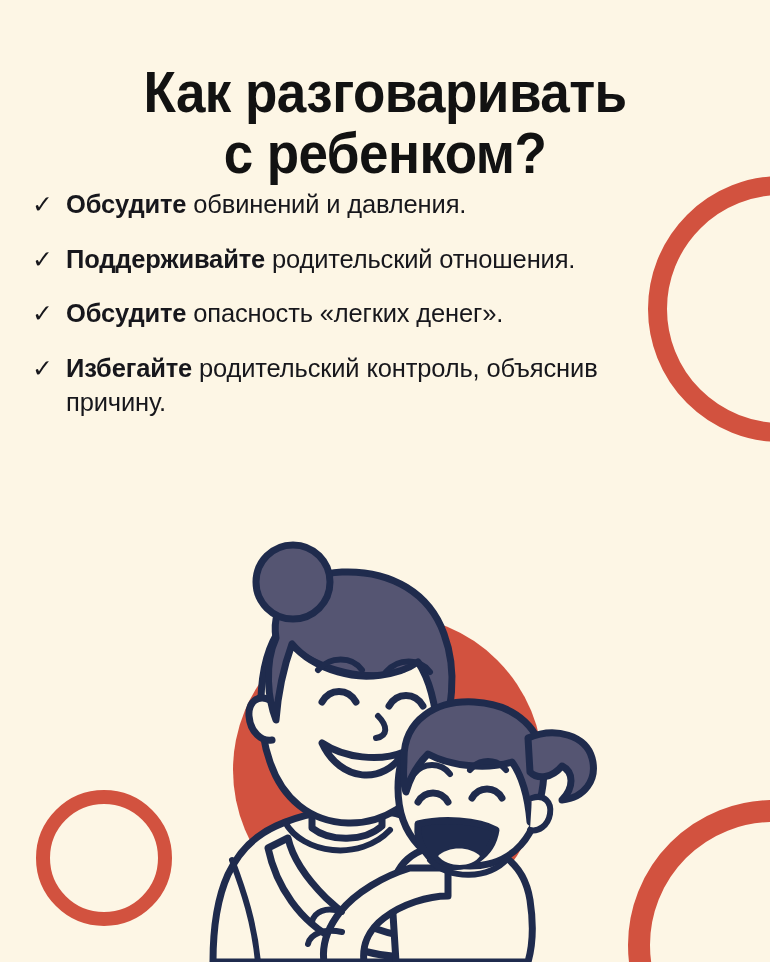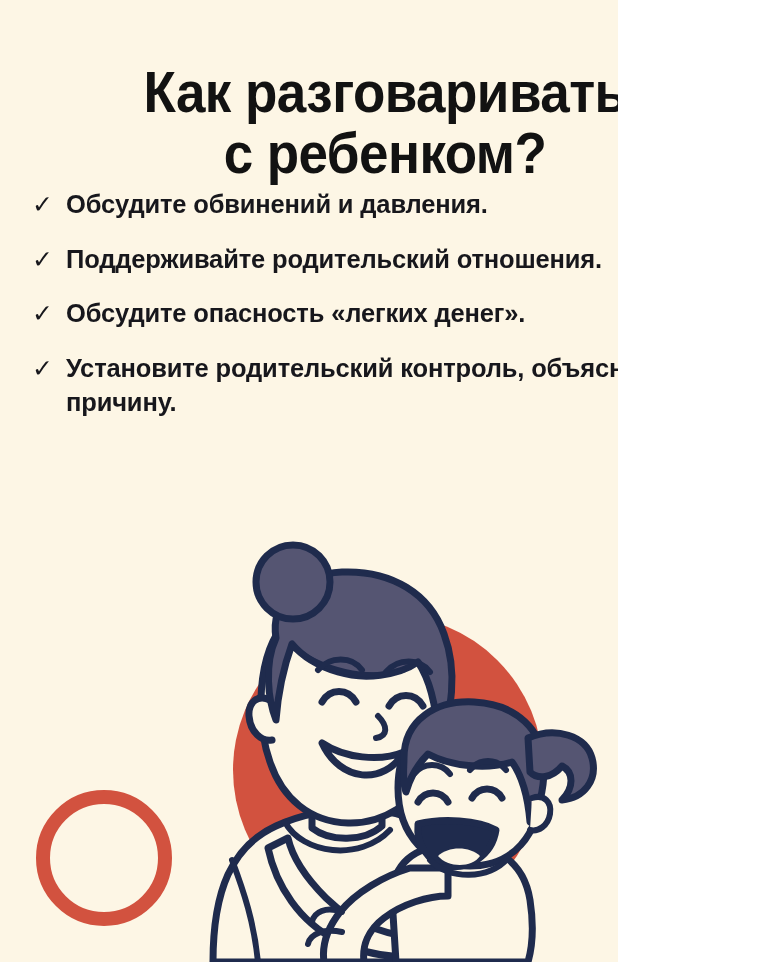--- a/index.html
+++ b/index.html
@@ -9,21 +9,21 @@
   }
   body {
     width: 770px;
     height: 962px;
     overflow: hidden;
     font-family: "Liberation Sans", "DejaVu Sans", sans-serif;
   }
 
   #poster {
     position: relative;
-    width: 618px;
+    width: 770px;
     height: 962px;
     background: #fdf6e5;
     overflow: hidden;
   }
 
   
   .ring {
     position: absolute;
     border-radius: 50%;
     box-sizing: border-box;
@@ -99,21 +99,21 @@
     top: 0px;
     font-size: 25px;
     font-weight: 700;
     color: #17171c;
     line-height: 1.32;
   }
   .tip-lead {
     font-weight: 700;
   }
   .tip-rest {
-    font-weight: 700;
+    font-weight: 400;
   }
 
   
   #illustration {
     position: absolute;
     left: 0;
     top: 530px;
     width: 770px;
     height: 432px;
   }
@@ -145,21 +145,21 @@
     <li class="tip">
       <span class="tip-check">✓</span>
       <span class="tip-lead">Поддерживайте</span><span class="tip-rest"> родительский отношения.</span>
     </li>
     <li class="tip">
       <span class="tip-check">✓</span>
       <span class="tip-lead">Обсудите</span><span class="tip-rest"> опасность «легких денег».</span>
     </li>
     <li class="tip">
       <span class="tip-check">✓</span>
-      <span class="tip-lead">Установите</span><span class="tip-rest"> родительский контроль, объяснив причину.</span>
+      <span class="tip-lead">Избегайте</span><span class="tip-rest"> родительский контроль, объяснив причину.</span>
     </li>
   </ul>
 
   <div id="illustration">
     <svg viewBox="0 0 770 432" xmlns="http://www.w3.org/2000/svg">
       <defs>
         <clipPath id="frameClip">
           <rect x="0" y="0" width="770" height="432"></rect>
         </clipPath>
       </defs>

